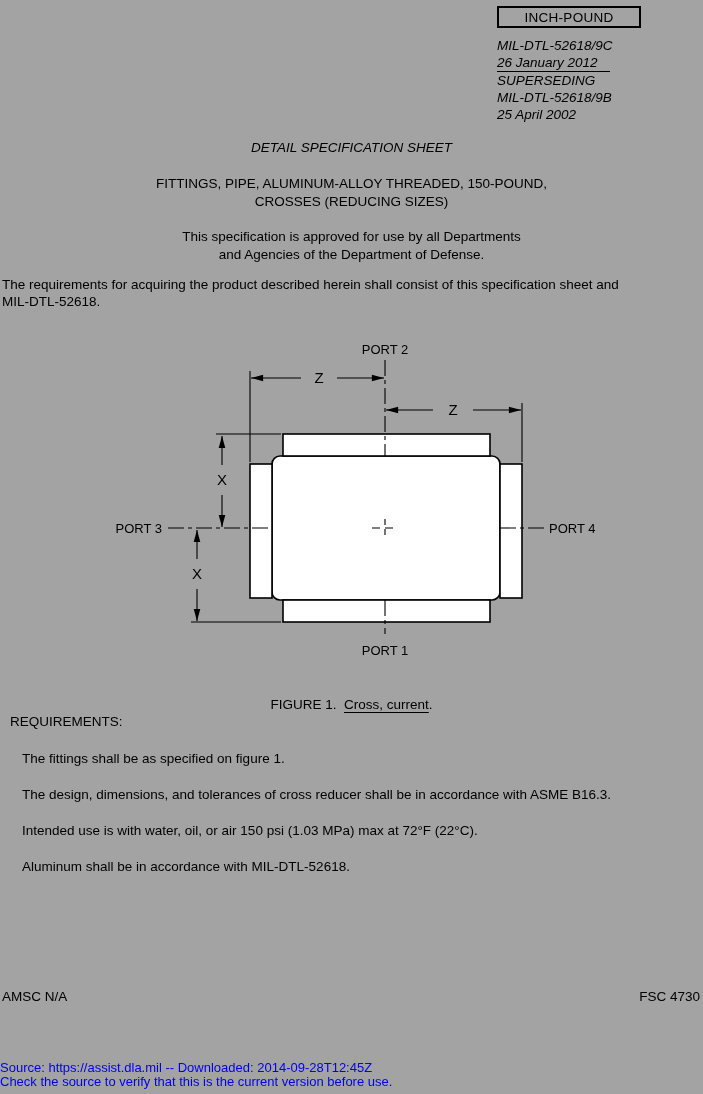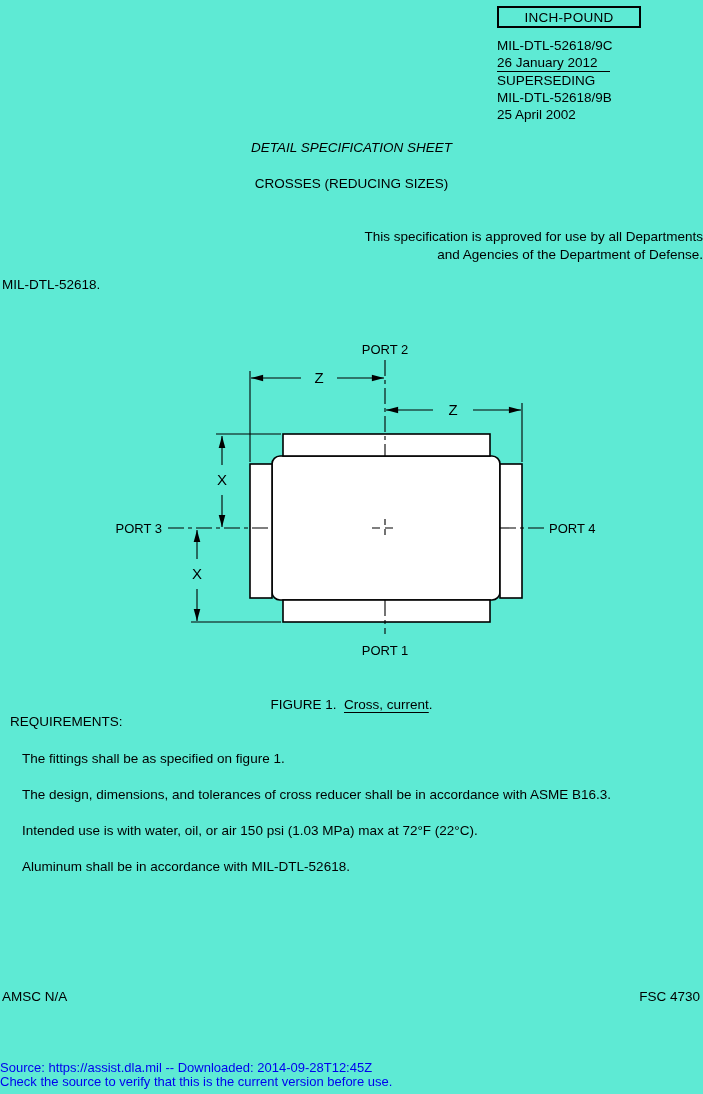--- a/index.html
+++ b/index.html
@@ -1,33 +1,33 @@
 <!DOCTYPE html>
 <html><head>
 <meta charset="utf-8">
 <style>
   * { margin:0; padding:0; box-sizing:border-box; }
   html,body { background:#ffffff; }
   .page {
     position:relative; width:703px; height:1094px; margin:0 auto;
-    background:#5eead4; color:#000000;
+    background:#a3a3a3; color:#000000;
     font-family:"Liberation Sans","DejaVu Sans",sans-serif;
     font-size:13.5px; overflow:hidden;
   }
   .stamp {
     position:absolute; left:497px; top:6px; width:144px; height:22px;
     border:2px solid #000; display:flex; align-items:center; justify-content:center;
     letter-spacing:0.3px;
   }
-  .doc-block { position:absolute; left:497px; top:37px; line-height:17px; white-space:nowrap; }
+  .doc-block { position:absolute; left:497px; top:37px; line-height:17px; white-space:nowrap;font-style:italic; }
   .doc-block .underlined { display:inline-block; border-bottom:1.3px solid #000; padding-right:12px; }
   .center { position:absolute; left:0; width:100%; text-align:center; }
   .sheet-type { top:140px;font-style:italic; }
   .title-block { top:175px; line-height:17.5px; }
-  .approval { top:228px; line-height:17.5px;text-align:right; }
+  .approval { top:228px; line-height:17.5px; }
   .intro { position:absolute; left:2px; top:277px; line-height:16.5px; white-space:nowrap; }
   .figure-wrap { position:absolute; left:95px; top:338px; width:515px; height:325px; }
   .caption { top:697px; }
   .caption .pre { white-space:pre; }
   .caption .u { text-decoration:underline; text-underline-offset:3px; }
   .req-heading { position:absolute; left:10px; top:714px; }
   .req-items { position:absolute; left:22px; top:751px; }
   .req-item { line-height:15px; margin-bottom:21px; white-space:nowrap; }
   .amsc { position:absolute; left:2px; top:989px; }
   .fsc { position:absolute; right:3px; top:989px; }
@@ -50,29 +50,31 @@
     <div>MIL-DTL-52618/9C</div>
     <div class="underlined">26 January 2012</div>
     <div>SUPERSEDING</div>
     <div>MIL-DTL-52618/9B</div>
     <div>25 April 2002</div>
   </div>
 
   <div class="center sheet-type">DETAIL SPECIFICATION SHEET</div>
 
   <div class="center title-block">
+    <div>FITTINGS, PIPE, ALUMINUM-ALLOY THREADED, 150-POUND,</div>
     <div>CROSSES (REDUCING SIZES)</div>
   </div>
 
   <div class="center approval">
     <div>This specification is approved for use by all Departments</div>
     <div>and Agencies of the Department of Defense.</div>
   </div>
 
   <div class="intro">
+    <div>The requirements for acquiring the product described herein shall consist of this specification sheet and</div>
     <div>MIL-DTL-52618.</div>
   </div>
 
   <div class="figure-wrap">
     <svg width="515" height="325" viewBox="0 0 515 325">
       <defs>
         <marker id="ah" viewBox="0 0 12 8" refX="11.5" refY="4" markerWidth="12" markerHeight="8" orient="auto">
           <path d="M0.5,1 L11.5,4 L0.5,7 z" fill="#000"></path>
         </marker>
       </defs>

